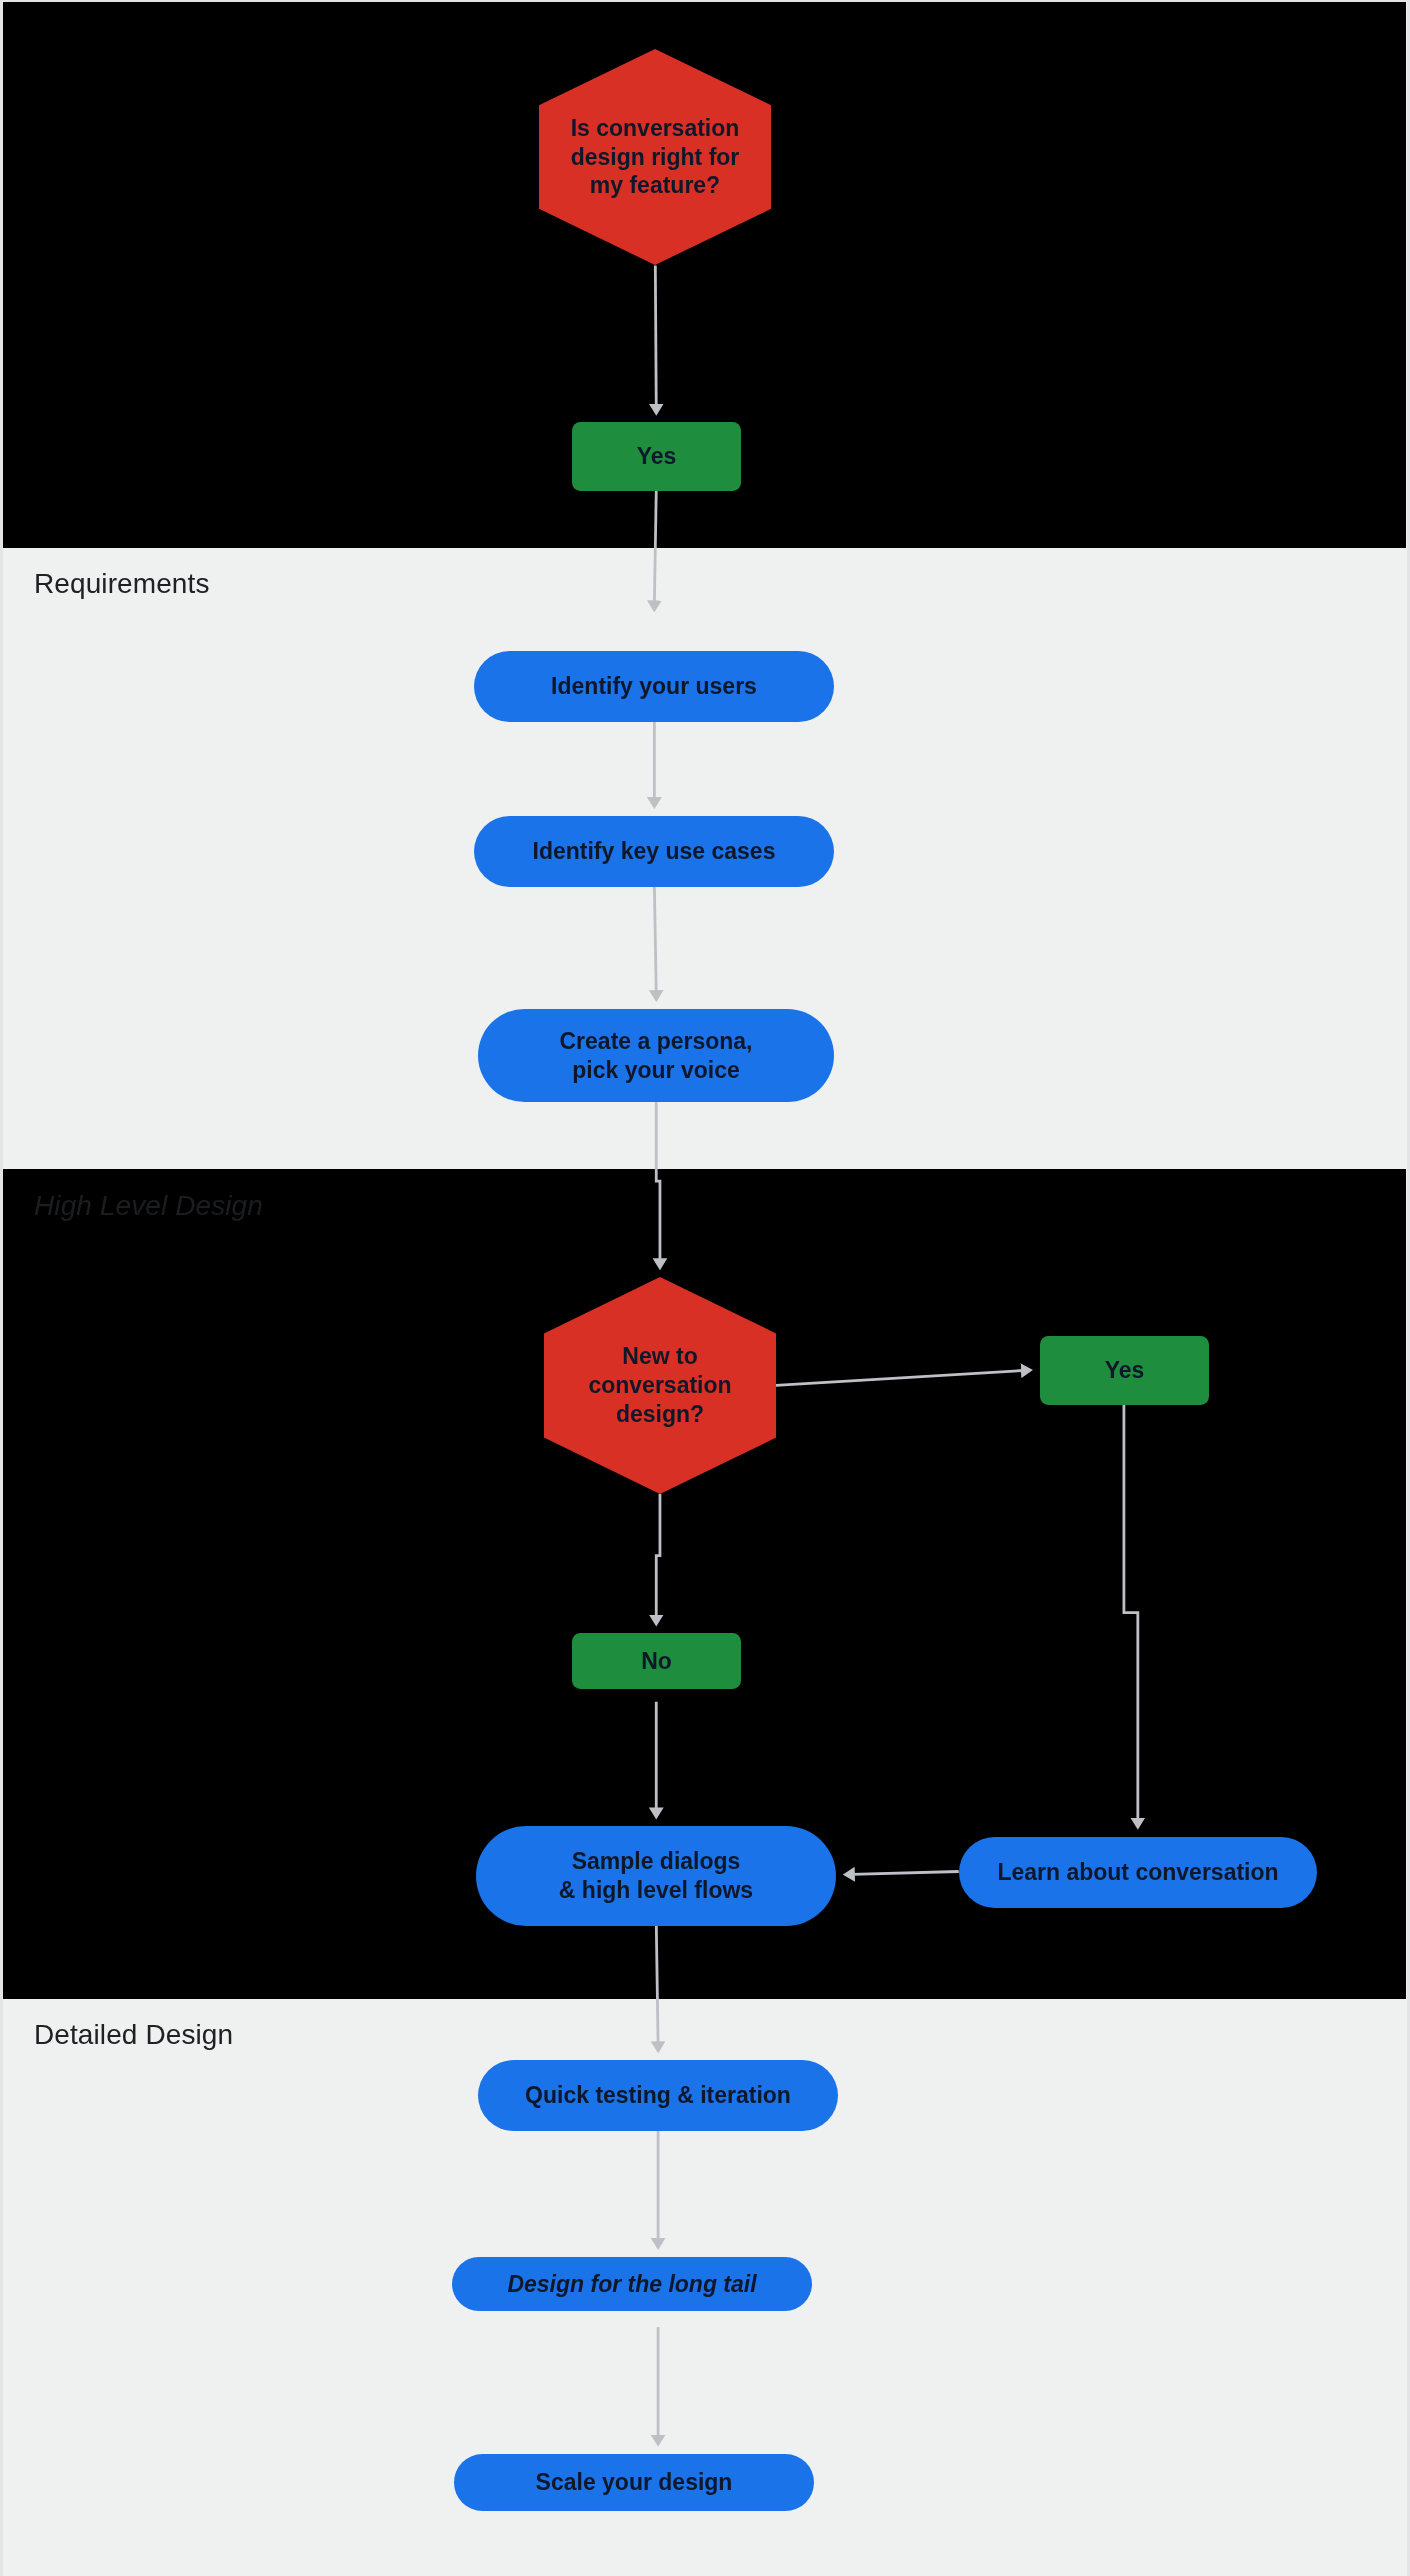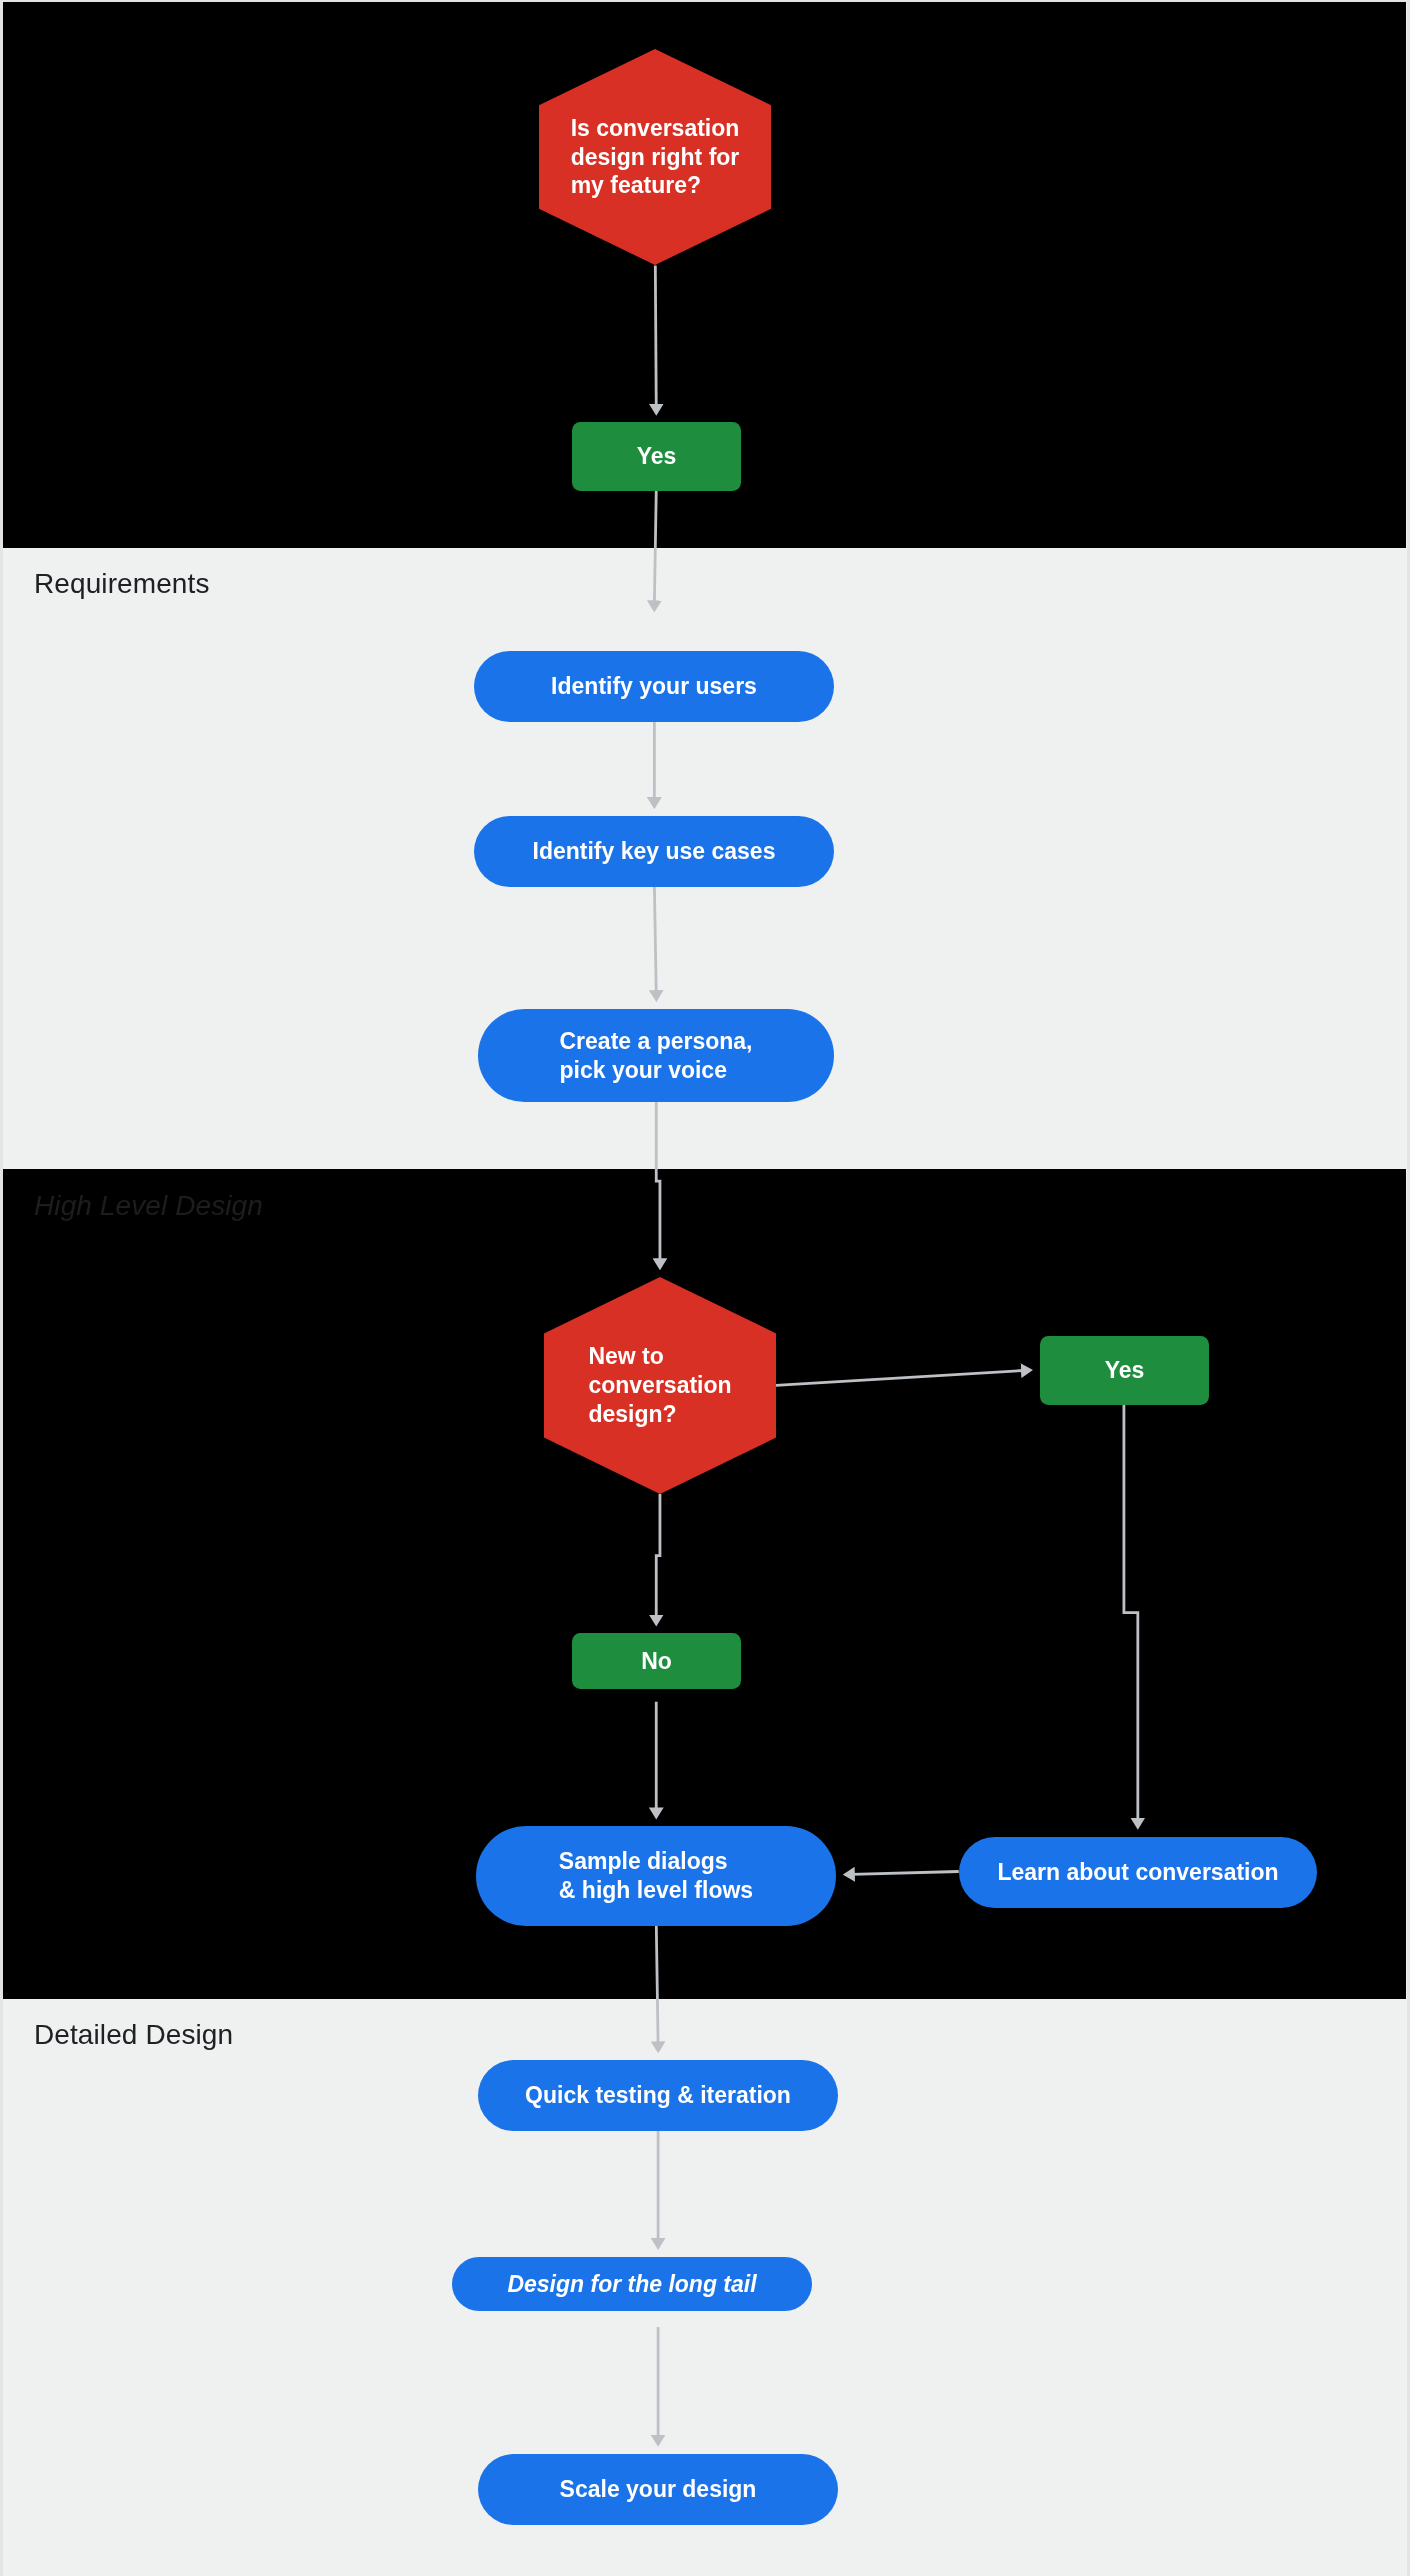--- a/index.html
+++ b/index.html
@@ -51,21 +51,22 @@
     height: 2570px;
     pointer-events: none;
   }
 
   
   .node {
     position: absolute;
     display: flex;
     align-items: center;
     justify-content: center;
-    color: #ffffff;
+    text-align: center;
+    color: #0f172a;
     line-height: 1.26;
   }
 
   .node.pill {
     background: #1a73e8;
     border-radius: 927px;
     font-size: 23px;
     font-weight: 600;
     padding: 0 16.7px;
   }
@@ -186,21 +187,21 @@
       <div class="node pill" style="left: 475px; top: 2058px; width: 360px; height: 71px;">
         <span class="txt">
           <span class="ln">Quick testing &amp; iteration</span>
         </span>
       </div>
       <div class="node pill" style="left: 449px; top: 2255px; width: 360px; height: 54px; font-style: italic;">
         <span class="txt">
           <span class="ln">Design for the long tail</span>
         </span>
       </div>
-      <div class="node pill" style="left: 475px; top: 2452px; width: 360px; height: 71px;">
+      <div class="node pill" style="left: 451px; top: 2452px; width: 360px; height: 57px;">
         <span class="txt">
           <span class="ln">Scale your design</span>
         </span>
       </div>
     </div>
 
 </div>
 
 
 </body></html>

